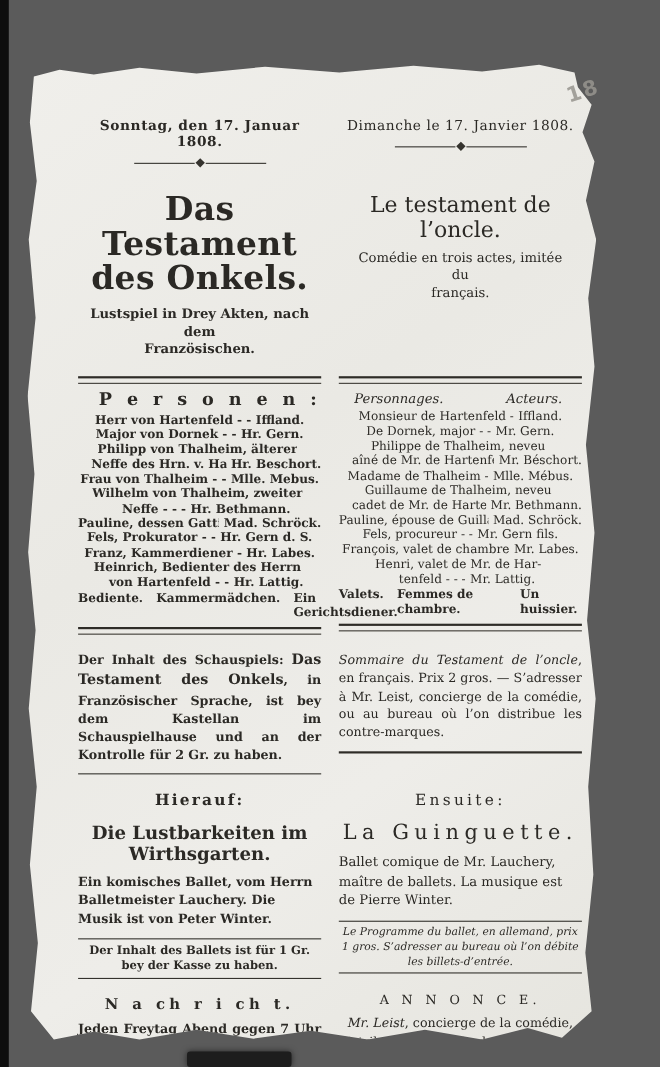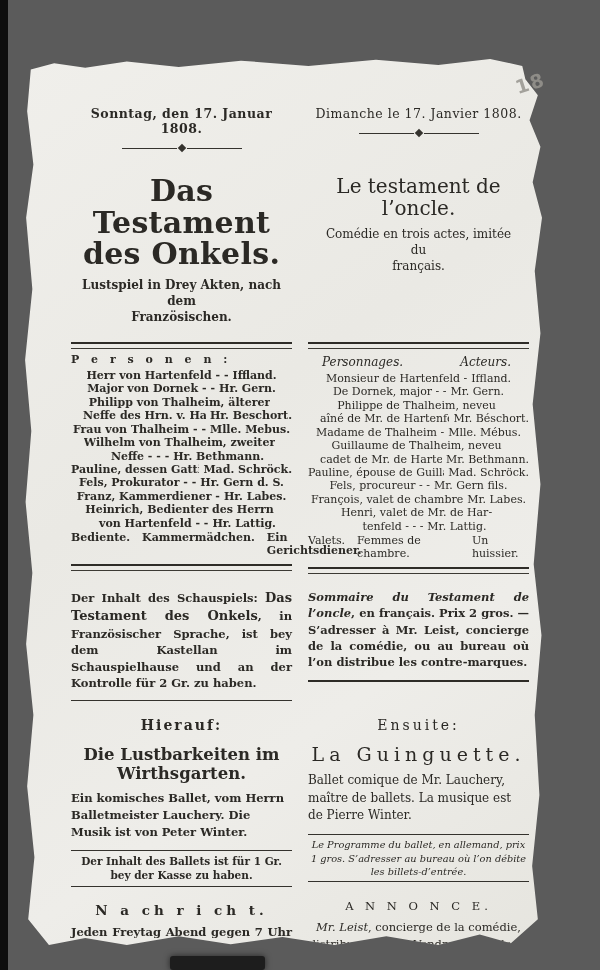--- a/index.html
+++ b/index.html
@@ -44,31 +44,31 @@
 
   
   .de{font-weight:bold;}
   .date-line{font-size:12.5px;letter-spacing:.5px;}
   .main-title-de{font-size:30px;line-height:1.05;letter-spacing:.3px;margin-top:22px;}
   .main-title-fr{font-size:20px;line-height:1.1;font-weight:normal;margin-top:22px;}
   .subtitle{font-size:12px;line-height:1.35;margin-top:7px;padding:0 10px;}
   .fr .subtitle{font-weight:normal;}
 
   .cast{margin-top:14px;}
-  .cast-head-de{font-size:11px;letter-spacing:4px;text-align:left;margin:4px 0 3px;}
+  .cast-head-de{font-size:16px;letter-spacing:4px;text-align:right;margin:4px 0 3px;}
   .cast-head-fr{display:flex;justify-content:space-between;font-style:italic;font-size:12px;padding:3px 18px 1px 14px;gap:38px;}
   .cast-rows{font-size:11px;line-height:13.4px;margin-top:2px;}
   .cast-row{display:flex;justify-content:center;}
   .cast-row .nm{white-space:nowrap;overflow:hidden;}
   .cast-row .ac{white-space:nowrap;padding-left:4px;}
   .cast-foot{font-size:11px;margin-top:1px;display:flex;justify-content:space-between;gap:12px;}
   .cast .dbl{margin:3px 0;}
 
   .notice{font-size:11.5px;line-height:1.42;margin-top:12px;text-align:justify;}
-  .fr .notice{font-weight:bold;}
+  .fr .notice{font-weight:normal;}
   .notice .ital{font-style:italic;}
   .after-notice-rule{margin-top:9px;}
 
   .next-head{font-size:14px;text-align:center;margin-top:16px;letter-spacing:2px;}
   .fr .next-head{letter-spacing:3px;font-weight:normal;}
   .ballet-title-de{font-size:16.5px;text-align:center;margin-top:12px;}
   .ballet-title-fr{font-size:19px;text-align:center;margin-top:10px;letter-spacing:5px;font-weight:normal;}
   .ballet-desc{font-size:11.5px;line-height:1.45;text-align:left;margin-top:7px;}
   .fr .ballet-desc{font-weight:normal;font-size:12px;}
   .boxed{margin-top:10px;}
@@ -235,21 +235,21 @@
             </div>
             <div class="cast-row">
               <span class="nm">Henri, valet de Mr. de Har-</span>
               <span class="ac"></span>
             </div>
             <div class="cast-row">
               <span class="nm" style="padding-left: 12px;">  tenfeld   -   -   -</span>
               <span class="ac">Mr. Lattig.</span>
             </div>
           </div>
-        <div class="cast-foot" style="font-weight:normal">
+        <div class="cast-foot" style="font-weight:bold">
           <span>Valets.</span>
           <span>Femmes de chambre.</span>
           <span>Un huissier.</span>
         </div>
         <div class="dbl" style="margin-top:7px"></div>
       </div>
     </div>
 
     <div class="cols">
       <div class="col de">

